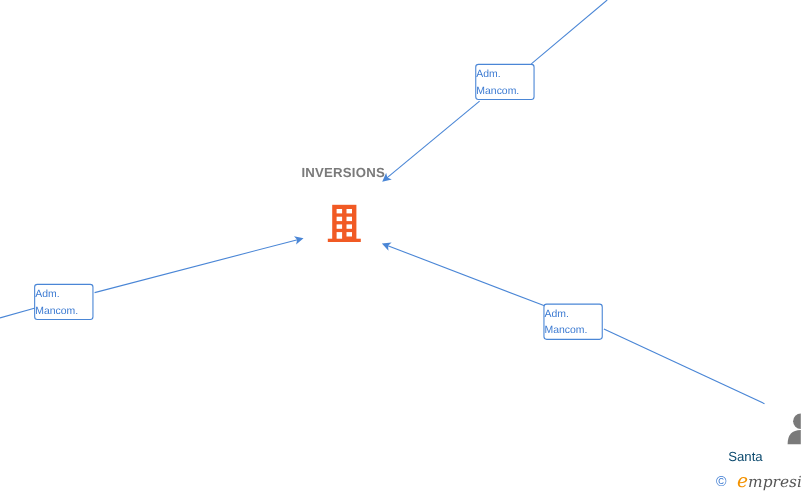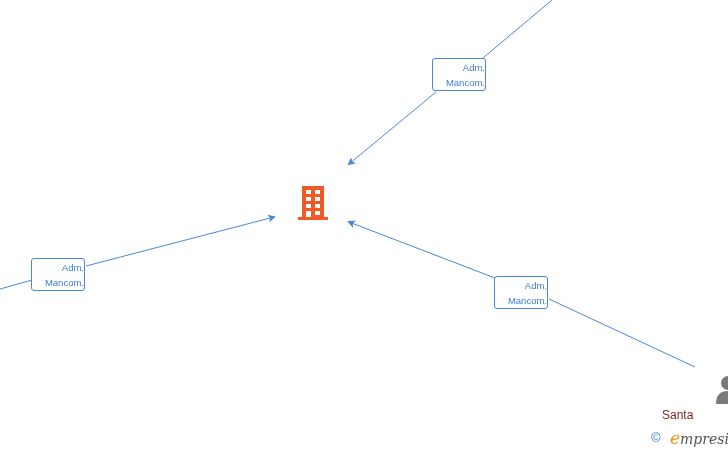--- a/index.html
+++ b/index.html
@@ -5,26 +5,26 @@
   html, body { margin: 0; padding: 0; background: #ffffff; }
   body { width: 728px; height: 450px; position: relative; overflow: hidden; font-family: "Liberation Sans", sans-serif; }
   svg.edges { position: absolute; left: 0; top: 0; width: 728px; height: 450px; }
   .node-label {
     position: absolute; color: #7a7a7a; font-weight: bold; font-size: 12px;
     text-align: center; line-height: 14px; letter-spacing: 0.2px;
   }
   .edge-label {
     position: absolute; width: 54px; height: 33px; box-sizing: border-box;
     border: 1px solid #4a86d6; border-radius: 3px; background: #ffffff;
-    color: #3d7bd2; font-size: 9.5px; text-align: right; line-height: 15px;
+    color: #3d7bd2; font-size: 9.5px; text-align: left; line-height: 15px;
     padding-top: 1px;
   }
   .building { position: absolute; left: 297px; top: 186px; width: 32px; height: 34px; }
   .person { position: absolute; left: 714px; top: 374px; width: 20px; height: 30px; }
-  .person-label { position: absolute; left: 662px; top: 408px; color: #7f1d1d; font-size: 12px; }
+  .person-label { position: absolute; left: 662px; top: 408px; color: #0c4a6e; font-size: 12px; }
   .copyright { position: absolute; left: 651px; top: 430px; font-size: 13px; color: #3d7bd2; }
   .brand { position: absolute; left: 670px; top: 428px; font-size: 14px; color: #555; font-style: italic; font-family: "DejaVu Serif", serif; }
   .brand .e { color: #f39200; font-size: 17px; }
 </style>
 </head>
 <body>
 
 <svg class="edges" viewBox="0 0 728 450">
   <defs>
     <marker id="arrow" markerWidth="8" markerHeight="8" refX="6" refY="4" orient="auto" markerUnits="userSpaceOnUse">
@@ -36,20 +36,21 @@
   <line x1="436" y1="92" x2="349" y2="164" stroke="#4a86d6" stroke-width="1" marker-end="url(#arrow)"></line>
 
   <line x1="0" y1="289" x2="32" y2="280" stroke="#4a86d6" stroke-width="1"></line>
   <line x1="86" y1="266" x2="274" y2="217" stroke="#4a86d6" stroke-width="1" marker-end="url(#arrow)"></line>
 
   <line x1="549" y1="299" x2="695" y2="367" stroke="#4a86d6" stroke-width="1"></line>
   <line x1="495" y1="278" x2="349" y2="222" stroke="#4a86d6" stroke-width="1" marker-end="url(#arrow)"></line>
 </svg>
 
 <div class="node-label" style="left:262px; top:150px; width:100px;">
+  <div>INVERSIONS</div>
 </div>
 
 <svg class="building" viewBox="0 0 32 34">
   <rect x="5" y="0" width="22" height="32" fill="#f15a24"></rect>
   <rect x="1" y="31" width="30" height="3" fill="#f15a24"></rect>
   <g fill="#ffffff">
     <rect x="9" y="4" width="5" height="4"></rect>
       <rect x="18" y="4" width="5" height="4"></rect>
     <rect x="9" y="11" width="5" height="4"></rect>
       <rect x="18" y="11" width="5" height="4"></rect>

